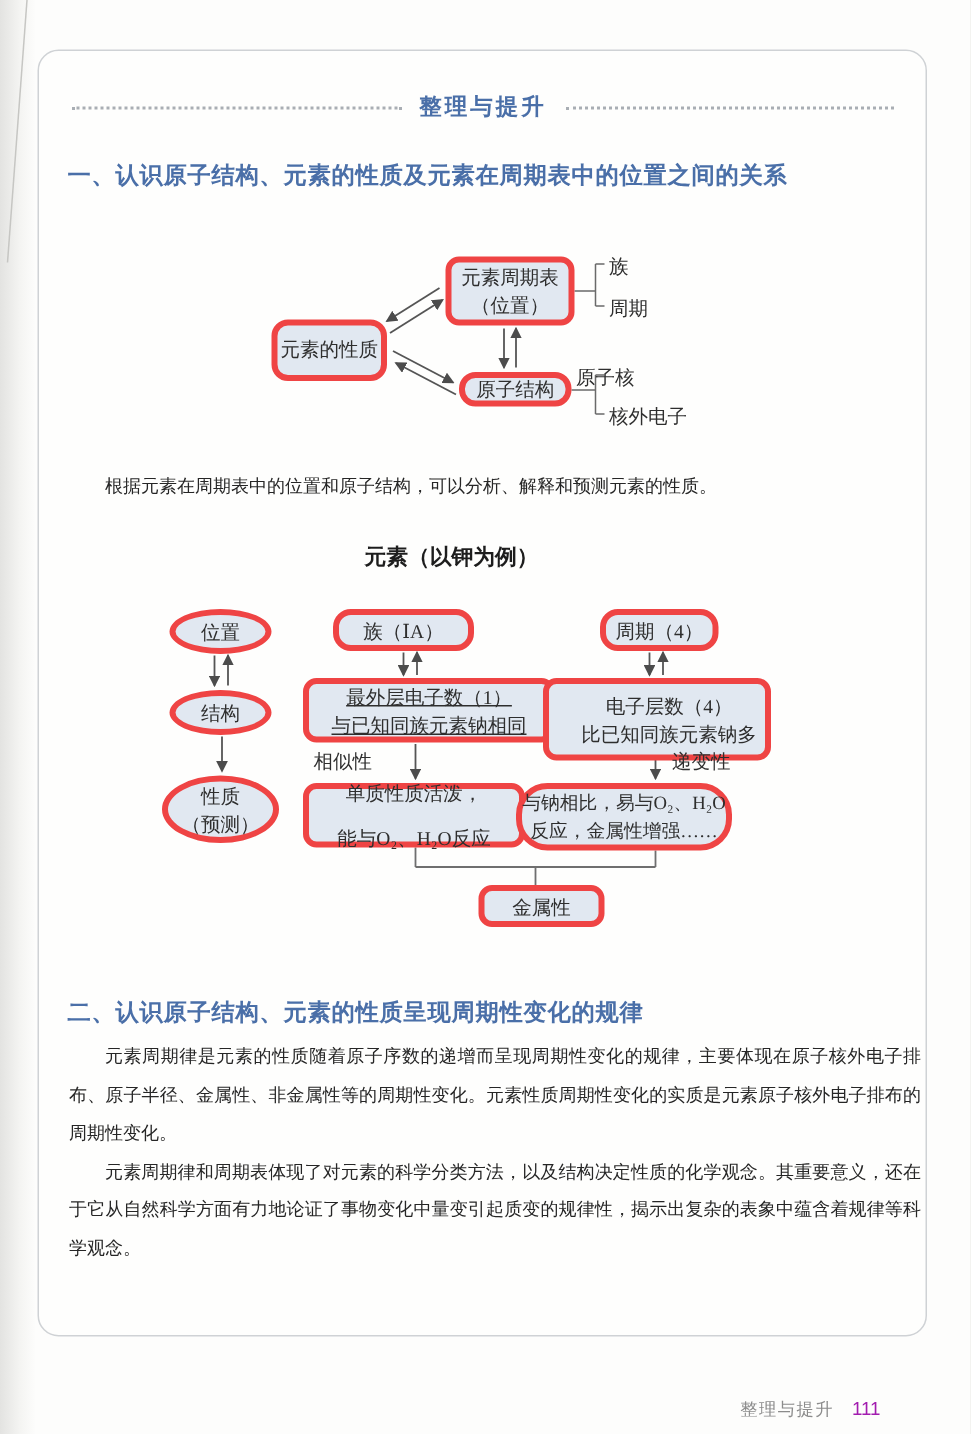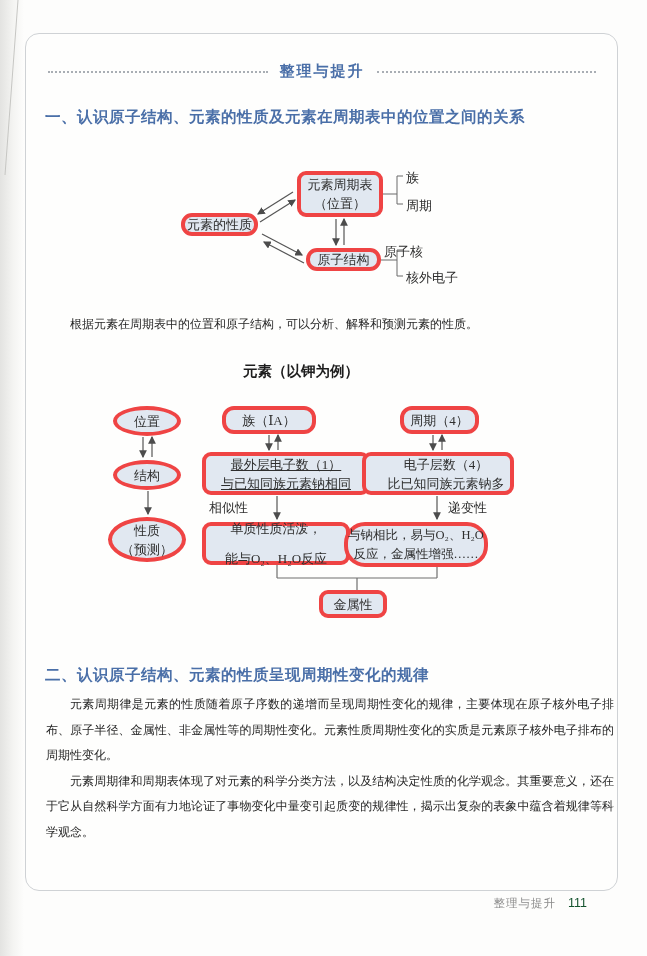--- a/index.html
+++ b/index.html
@@ -29,21 +29,21 @@
         font-family:"Liberation Serif","DejaVu Serif",serif;}
   .ell{border-radius:50%;}
   .dlabel{position:absolute;font-size:13px;color:#2e2e2e;white-space:nowrap;}
   .d2title{position:absolute;left:150px;top:362px;width:302px;text-align:center;
            font-weight:bold;font-size:14.5px;color:#1d1d1d;
            font-family:Liberation Sans, sans-serif;}
   svg{position:absolute;left:0;top:0;pointer-events:none;}
   
   #ftr{position:absolute;top:896px;right:60px;display:flex;align-items:baseline;gap:12px;}
   .ftr-label{font-size:11.5px;color:#8b8b8b;letter-spacing:1px;}
-  .ftr-num{font-size:12.5px;color:#14532d;font-family:"Liberation Sans","DejaVu Sans",sans-serif;}
+  .ftr-num{font-size:12.5px;color:#a21caf;font-family:"Liberation Sans","DejaVu Sans",sans-serif;margin-top:36px;}
 </style>
 </head>
 <body>
 
 <div id="page">
   <div id="fold"></div>
   <div id="frame"></div>
 
   <div id="hdr">
     <div class="dots"></div>
@@ -93,21 +93,21 @@
 
     <g stroke="#6f6f6f" stroke-width="1.2" fill="none">
       <path d="M277,565 V578 M437,567 V578 M277,578 H437 M357,578 V590"></path>
     </g>
   </svg>
 
   <div class="dbox" style="left:297px;top:171px;width:86px;height:46px;">
     <div>元素周期表</div>
     <div>（位置）</div>
   </div>
-  <div class="dbox" style="left:181px;top:213px;width:77px;height:23px;border-radius:11px;">元素的性质</div>
+  <div class="dbox" style="left:181px;top:213px;width:77px;height:41px;border-radius:11px;font-family:Liberation Mono, monospace;">元素的性质</div>
   <div class="dbox" style="left:306px;top:248px;width:75px;height:23px;border-radius:11px;">原子结构</div>
   <div class="dlabel" style="left:406px;top:169px;">族</div>
   <div class="dlabel" style="left:406px;top:197px;">周期</div>
   <div class="dlabel" style="left:384px;top:243px;">原子核</div>
   <div class="dlabel" style="left:406px;top:269px;">核外电子</div>
 
   <div class="para" style="top:312px;">
     <p>根据元素在周期表中的位置和原子结构，可以分析、解释和预测元素的性质。</p>
   </div>
 
@@ -120,38 +120,38 @@
     <div>（预测）</div>
   </div>
 
   <div class="dbox" style="left:222px;top:406px;width:94px;height:28px;border-radius:12px;">族（ⅠA）</div>
   <div class="dbox" style="left:400px;top:406px;width:79px;height:28px;border-radius:12px;">周期（4）</div>
 
   <div class="dbox" style="left:202px;top:452px;width:168px;height:43px;text-decoration:underline;">
     <div>最外层电子数（1）</div>
     <div>与已知同族元素钠相同</div>
   </div>
-  <div class="dbox" style="left:362px;top:452px;width:152px;height:43px;padding-left:16px;">
+  <div class="dbox" style="left:362px;top:452px;width:152px;height:55px;padding-left:16px;">
     <div>电子层数（4）</div>
     <div>比已知同族元素钠多</div>
   </div>
 
   <div class="dlabel" style="left:209px;top:499px;text-align:right;">相似性</div>
   <div class="dlabel" style="left:448px;top:499px;">递变性</div>
 
   <div class="dbox" style="left:202px;top:522px;width:148px;height:43px;gap:11px;">
     <div>单质性质活泼，</div>
     <div>能与O₂、H₂O反应</div>
   </div>
   <div class="dbox" style="left:344px;top:522px;width:144px;height:45px;font-size:12.5px;border-radius:21px;">
     <div>与钠相比，易与O₂、H₂O</div>
     <div>反应，金属性增强……</div>
   </div>
 
-  <div class="dbox" style="left:319px;top:590px;width:68px;height:28px;">金属性</div>
+  <div class="dbox" style="left:319px;top:590px;width:84px;height:28px;">金属性</div>
 
   <div class="sec-h" style="top:665px;">二、认识原子结构、元素的性质呈现周期性变化的规律</div>
   <div class="para" style="top:692px;">
     <p>元素周期律是元素的性质随着原子序数的递增而呈现周期性变化的规律，主要体现在原子核外电子排布、原子半径、金属性、非金属性等的周期性变化。元素性质周期性变化的实质是元素原子核外电子排布的周期性变化。</p>
     <p>元素周期律和周期表体现了对元素的科学分类方法，以及结构决定性质的化学观念。其重要意义，还在于它从自然科学方面有力地论证了事物变化中量变引起质变的规律性，揭示出复杂的表象中蕴含着规律等科学观念。</p>
   </div>
 
   <div id="ftr">
     <span class="ftr-label">整理与提升</span>
     <span class="ftr-num">111</span>

